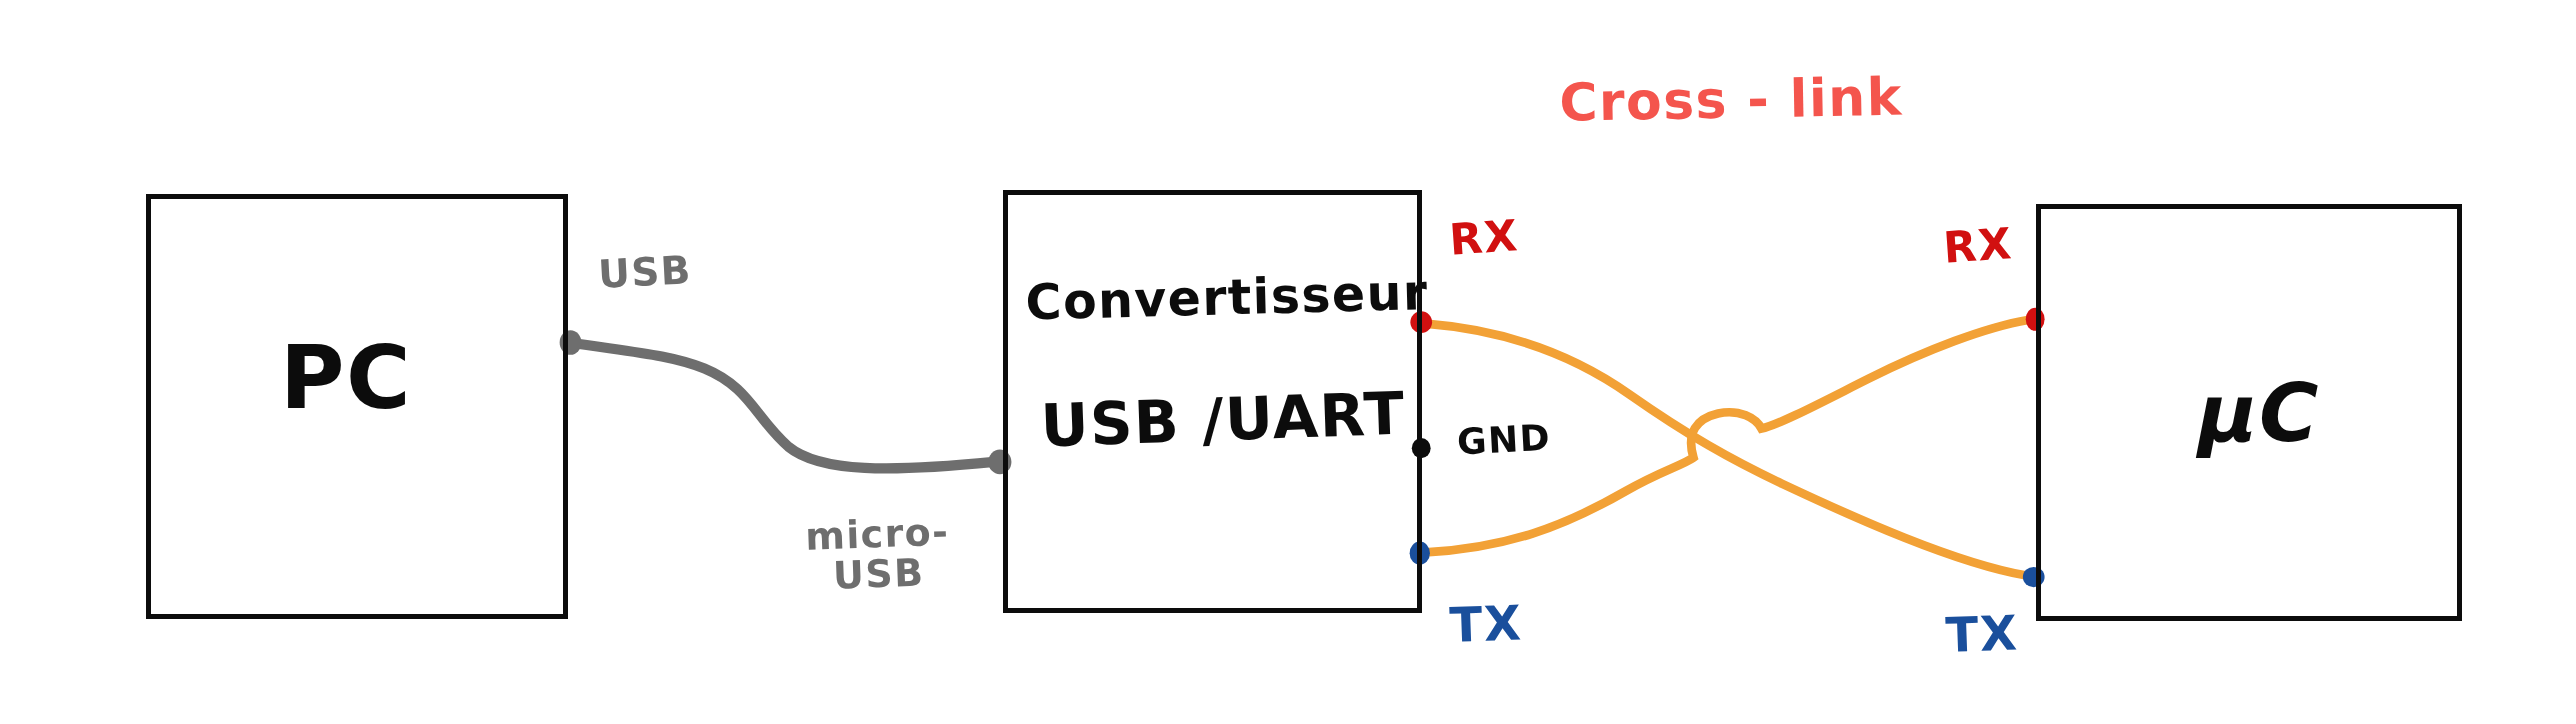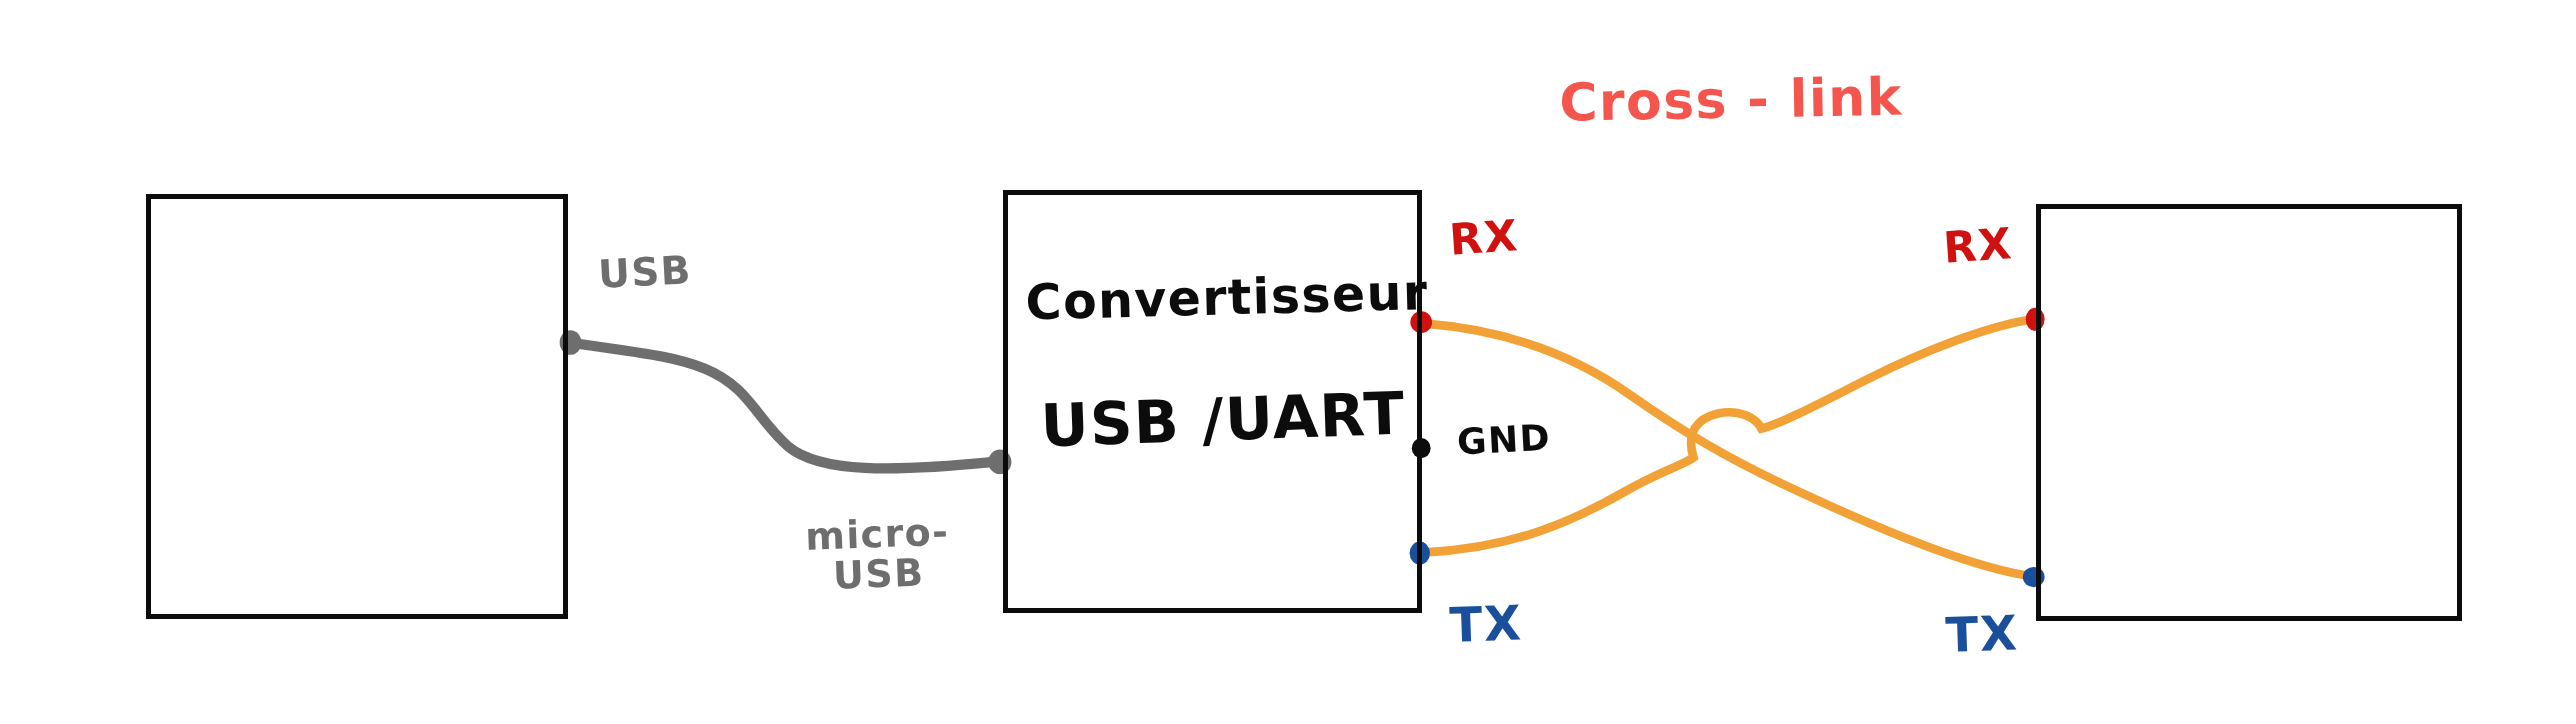--- a/index.html
+++ b/index.html
@@ -71,22 +71,24 @@
     <ellipse cx="1962" cy="619" rx="13" ry="14" fill="#0c0c0c"></ellipse>
     <ellipse cx="1960" cy="764" rx="14" ry="16" fill="#1a4f9c"></ellipse>
     <ellipse cx="2810" cy="441" rx="13" ry="16" fill="#d11010"></ellipse>
     <ellipse cx="2808" cy="797" rx="15" ry="14" fill="#1a4f9c"></ellipse>
   </svg>
 
   <div class="box box-pc"></div>
   <div class="box box-converter"></div>
   <div class="box box-mcu"></div>
 
+  <div class="lbl pc-label">PC</div>
   <div class="lbl conv-line1">Convertisseur</div>
   <div class="lbl conv-line2">USB /UART</div>
+  <div class="lbl mcu-label">µC</div>
 
   <div class="lbl usb-label">USB</div>
   <div class="lbl micro-usb-label">micro-
 USB</div>
   <div class="lbl gnd-label">GND</div>
   <div class="lbl rx-left-label">RX</div>
   <div class="lbl tx-left-label">TX</div>
   <div class="lbl rx-right-label">RX</div>
   <div class="lbl tx-right-label">TX</div>
   <div class="lbl crosslink-title">Cross - link</div>

